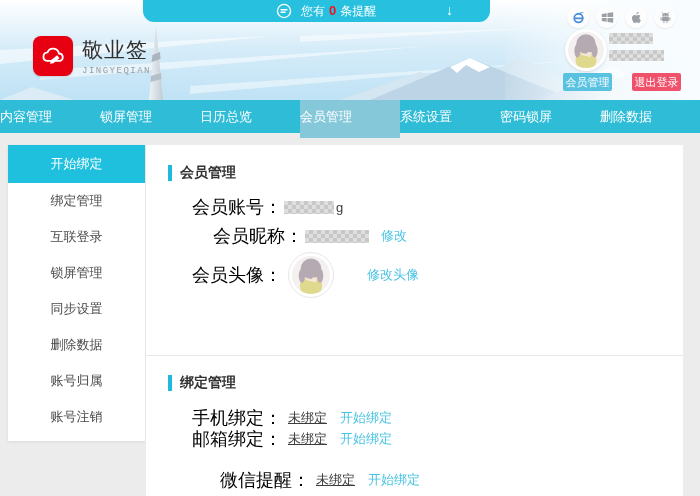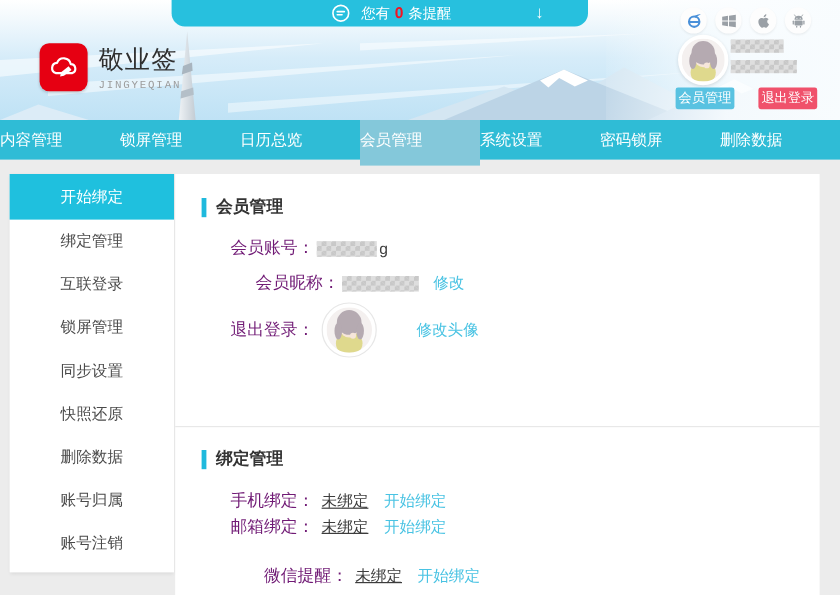--- a/index.html
+++ b/index.html
@@ -88,21 +88,21 @@
   .main {
     position:absolute; left:146px; top:145px; width:537px; height:351px; background:#fff;
   }
   .sec-title { position:absolute; left:22px; display:flex; align-items:center; }
   .sec-bar { width:4px; height:16px; background:#1fb9dd; margin-right:8px; }
   .sec-text { font-size:14px; font-weight:bold; color:#333; }
   .t1 { top:19px; }
   .t2 { top:374px; top:229px; }
 
   .row { position:absolute; left:46px; display:flex; align-items:center; white-space:nowrap; transform:translateY(-50%); }
-  .row .lbl { font-size:14px; color:#701a75; }
+  .row .lbl { font-size:18px; color:#000000; }
   .row .val { font-size:13px; color:#3d3d3d; }
   .link { font-size:13px; color:#49c3e3; cursor:pointer; }
 
   .r-account  { top:62px; }
   .r-nick     { top:91px;margin-left:21px; }
   .r-avatar   { top:130px; }
   .r-pass     { top:178px; }
   .r-phone    { top:273px; }
   .r-mail     { top:294px; }
   .r-wechat   { top:335px;margin-left:28px; }
@@ -244,21 +244,20 @@
   <div class="nav-tab">密码锁屏</div>
   <div class="nav-tab">删除数据</div>
 </div>
 
 <div class="sidebar">
   <div class="side-item active">开始绑定</div>
   <div class="side-item">绑定管理</div>
   <div class="side-item">互联登录</div>
   <div class="side-item">锁屏管理</div>
   <div class="side-item">同步设置</div>
-  <div class="side-item">快照还原</div>
   <div class="side-item">删除数据</div>
   <div class="side-item">账号归属</div>
   <div class="side-item">账号注销</div>
 </div>
 
 <div class="main">
 
   <div class="sec-title t1">
     <span class="sec-bar"></span>
     <span class="sec-text">会员管理</span>
@@ -270,21 +269,21 @@
     <span class="val">g</span>
   </div>
 
   <div class="row r-nick">
     <span class="lbl">会员昵称：</span>
     <span class="mosaic m-nick"></span>
     <span class="link edit-link">修改</span>
   </div>
 
   <div class="row r-avatar">
-    <span class="lbl">退出登录：</span>
+    <span class="lbl">会员头像：</span>
     <span class="content-avatar">
       <span class="avatar-img">
         <svg width="38" height="38" viewBox="0 0 48 48">
           <rect width="48" height="48" fill="#f4f0ef"></rect>
           <ellipse cx="24" cy="38" rx="14" ry="13" fill="#dfd98d"></ellipse>
           <ellipse cx="24" cy="24" rx="9" ry="8" fill="#f6e6da"></ellipse>
           <circle cx="24" cy="16" r="13" fill="#b5aab1"></circle>
           <ellipse cx="12.5" cy="25" rx="4" ry="9" fill="#b5aab1"></ellipse>
           <ellipse cx="35.5" cy="25" rx="4" ry="9" fill="#b5aab1"></ellipse>
           <circle cx="28" cy="30" r="3.2" fill="#f6e6da"></circle>

